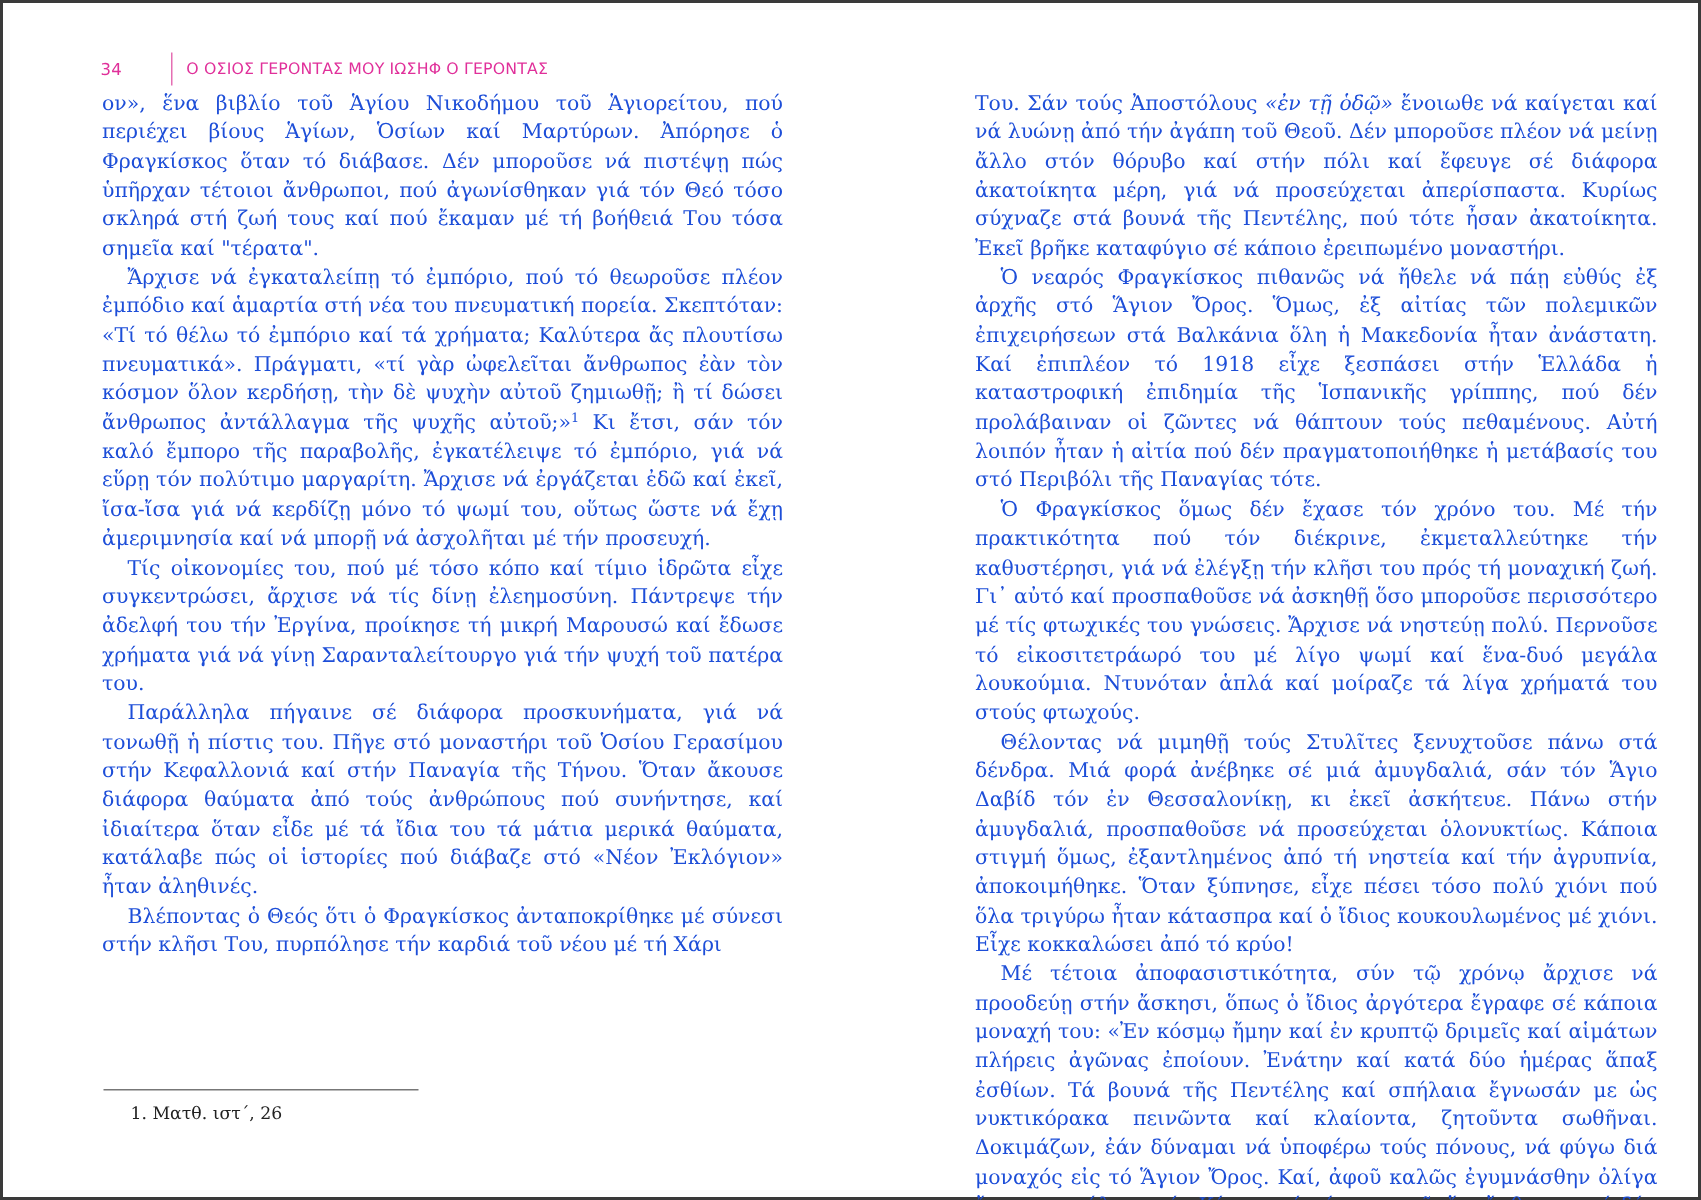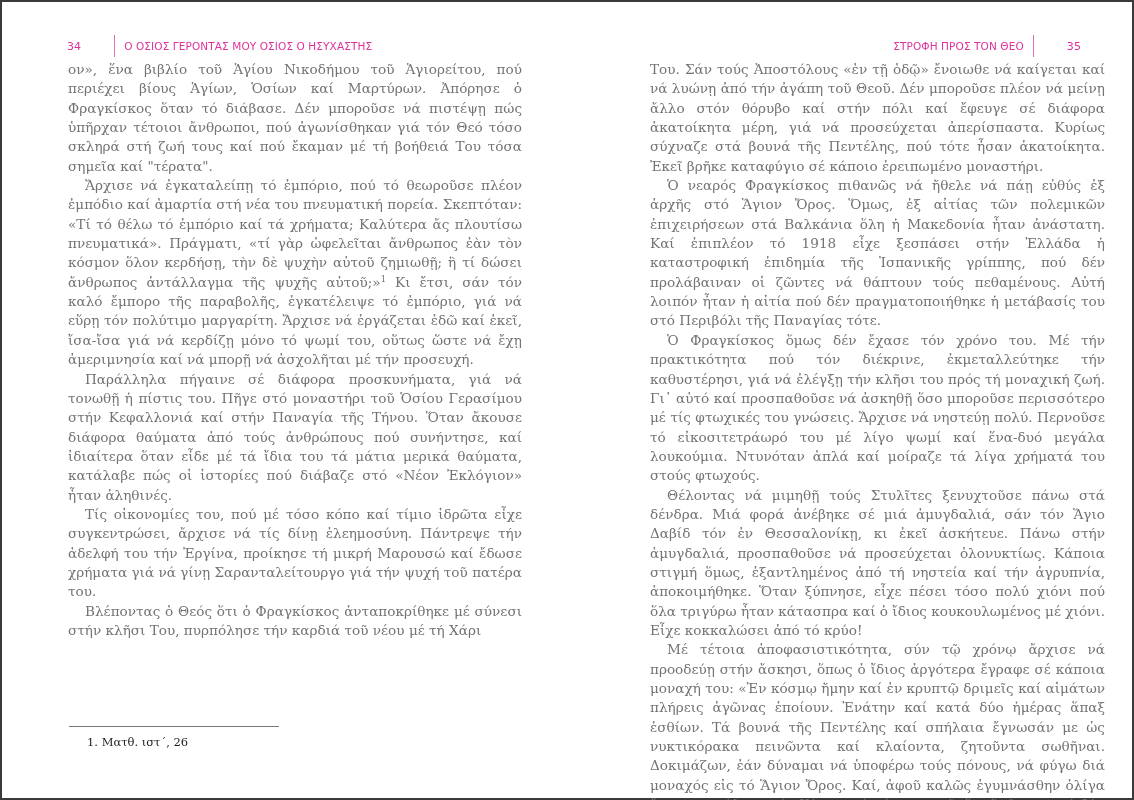--- a/index.html
+++ b/index.html
@@ -26,70 +26,65 @@
     .page-left .running-head { left: 65px; text-align: center; }
     .page-right .running-head { right: 55px; }
     .rh-num { font-size: 11px; }
     .rh-sep { width: 1px; height: 22px; background: #e56fb3; margin: 0 9px; }
     .page-left .rh-num { margin-right: 24px; }
     .page-right .rh-num { margin-left: 24px; }
 
     .body-text {
       position: absolute; top: 58px;
       font-family: "DejaVu Serif", serif;
-      font-size: 13.6px; line-height: 19.35px; color: #737373;
+      font-size: 13.6px; line-height: 19.35px; color: #1d4ed8;
       text-align: justify; text-align-last: auto;
     }
     .page-left .body-text { left: 66px; width: 454px; }
     .page-right .body-text { left: 81px; width: 455px; }
     .body-text p { margin: 0; text-indent: 0; hyphens: manual; }
     .body-text p.indent { text-indent: 17px; }
     .body-text p.last-left { text-align-last: left; }
     .sup { font-size: 8.5px; vertical-align: 5px; line-height: 0; }
-    .ital { }
+    .ital { font-style: italic; }
 
     .footnote-rule {
       position: absolute; left: 67px; top: 724px; width: 210px; height: 0;
       border-top: 1px solid #777;
     }
     .footnote {
       position: absolute; left: 85px; top: 733px;
       font-family: "DejaVu Serif", serif; font-size: 11.5px; color: #222; text-align: center;
     }
   </style>
 </head>
 <body>
 
 <div class="frame">
 
   <div class="page page-left">
     <div class="running-head">
       <span class="rh-num">34</span>
       <span class="rh-sep"></span>
-      <span>Ο ΟΣΙΟΣ ΓΕΡΟΝΤΑΣ ΜΟΥ ΟΣΙΟΣ Ο ΗΣΥΧΑΣΤΗΣ</span>
+      <span>Ο ΟΣΙΟΣ ΓΕΡΟΝΤΑΣ ΜΟΥ ΙΩΣΗΦ Ο ΓΕΡΟΝΤΑΣ</span>
     </div>
 
     <div class="body-text">
       <p>ον», ἕνα βιβλίο τοῦ Ἁγίου Νικοδήμου τοῦ Ἁγιορείτου, πού περιέχει βίους Ἁγίων, Ὁσίων καί Μαρτύρων. Ἀπόρησε ὁ Φραγκίσκος ὅταν τό διάβασε. Δέν μποροῦσε νά πιστέψῃ πώς ὑπῆρχαν τέτοιοι ἄνθρωποι, πού ἀγωνίσθηκαν γιά τόν Θεό τόσο σκληρά στή ζωή τους καί πού ἔκαμαν μέ τή βοήθειά Του τόσα σημεῖα καί "τέρατα".</p>
       <p class="indent"><span>Ἄρχισε νά ἐγκαταλείπῃ τό ἐμπόριο, πού τό θεωροῦσε πλέον ἐμπόδιο καί ἁμαρτία στή νέα του πνευματική πορεία. Σκεπτόταν: «Τί τό θέλω τό ἐμπόριο καί τά χρήματα; Καλύτερα ἄς πλουτίσω πνευματικά». Πράγματι, «τί γὰρ ὠφελεῖται ἄνθρωπος ἐὰν τὸν κόσμον ὅλον κερδήσῃ, τὴν δὲ ψυχὴν αὐτοῦ ζημιωθῇ; ἢ τί δώσει ἄνθρωπος ἀντάλλαγμα τῆς ψυχῆς αὐτοῦ;»</span><span class="sup">1</span> <span>Κι ἔτσι, σάν τόν καλό ἔμπορο τῆς παραβολῆς, ἐγκατέλειψε τό ἐμπόριο, γιά νά εὕρῃ τόν πολύτιμο μαργαρίτη. Ἄρχισε νά ἐργάζεται ἐδῶ καί ἐκεῖ, ἴσα-ἴσα γιά νά κερδίζῃ μόνο τό ψωμί του, οὕτως ὥστε νά ἔχῃ ἀμεριμνησία καί νά μπορῇ νά ἀσχολῆται μέ τήν προσευχή.</span></p>
+      <p class="indent">Τίς οἰκονομίες του, πού μέ τόσο κόπο καί τίμιο ἱδρῶτα εἶχε συγκεντρώσει, ἄρχισε νά τίς δίνῃ ἐλεημοσύνη. Πάντρεψε τήν ἀδελφή του τήν Ἐργίνα, προίκησε τή μικρή Μαρουσώ καί ἔδωσε χρήματα γιά νά γίνῃ Σαρανταλείτουργο γιά τήν ψυχή τοῦ πατέρα του.</p>
       <p class="indent">Παράλληλα πήγαινε σέ διάφορα προσκυνήματα, γιά νά τονωθῇ ἡ πίστις του. Πῆγε στό μοναστήρι τοῦ Ὁσίου Γερασίμου στήν Κεφαλλονιά καί στήν Παναγία τῆς Τήνου. Ὅταν ἄκουσε διάφορα θαύματα ἀπό τούς ἀνθρώπους πού συνήντησε, καί ἰδιαίτερα ὅταν εἶδε μέ τά ἴδια του τά μάτια μερικά θαύματα, κατάλαβε πώς οἱ ἱστορίες πού διάβαζε στό «Νέον Ἐκλόγιον» ἦταν ἀληθινές.</p>
-      <p class="indent">Τίς οἰκονομίες του, πού μέ τόσο κόπο καί τίμιο ἱδρῶτα εἶχε συγκεντρώσει, ἄρχισε νά τίς δίνῃ ἐλεημοσύνη. Πάντρεψε τήν ἀδελφή του τήν Ἐργίνα, προίκησε τή μικρή Μαρουσώ καί ἔδωσε χρήματα γιά νά γίνῃ Σαρανταλείτουργο γιά τήν ψυχή τοῦ πατέρα του.</p>
       <p class="indent last-left">Βλέποντας ὁ Θεός ὅτι ὁ Φραγκίσκος ἀνταποκρίθηκε μέ σύνεσι στήν κλῆσι Του, πυρπόλησε τήν καρδιά τοῦ νέου μέ τή Χάρι</p>
     </div>
 
     <div class="footnote-rule"></div>
     <div class="footnote">1. Ματθ. ιστ΄, 26</div>
   </div>
 
   <div class="page page-right">
-    <div class="running-head">
-      <span>ΣΤΡΟΦΗ ΠΡΟΣ ΤΟΝ ΘΕΟ</span>
-      <span class="rh-sep"></span>
-      <span class="rh-num">35</span>
-    </div>
 
     <div class="body-text">
       <p><span>Του. Σάν τούς Ἀποστόλους </span><span class="ital">«ἐν τῇ ὁδῷ»</span><span> ἔνοιωθε νά καίγεται καί νά λυώνῃ ἀπό τήν ἀγάπη τοῦ Θεοῦ. Δέν μποροῦσε πλέον νά μείνῃ ἄλλο στόν θόρυβο καί στήν πόλι καί ἔφευγε σέ διάφορα ἀκατοίκητα μέρη, γιά νά προσεύχεται ἀπερίσπαστα. Κυρίως σύχναζε στά βουνά τῆς Πεντέλης, πού τότε ἦσαν ἀκατοίκητα. Ἐκεῖ βρῆκε καταφύγιο σέ κάποιο ἐρειπωμένο μοναστήρι.</span></p>
       <p class="indent">Ὁ νεαρός Φραγκίσκος πιθανῶς νά ἤθελε νά πάῃ εὐθύς ἐξ ἀρχῆς στό Ἅγιον Ὄρος. Ὅμως, ἐξ αἰτίας τῶν πολεμικῶν ἐπιχειρήσεων στά Βαλκάνια ὅλη ἡ Μακεδονία ἦταν ἀνάστατη. Καί ἐπιπλέον τό 1918 εἶχε ξεσπάσει στήν Ἑλλάδα ἡ καταστροφική ἐπιδημία τῆς Ἱσπανικῆς γρίππης, πού δέν προλάβαιναν οἱ ζῶντες νά θάπτουν τούς πεθαμένους. Αὐτή λοιπόν ἦταν ἡ αἰτία πού δέν πραγματοποιήθηκε ἡ μετάβασίς του στό Περιβόλι τῆς Παναγίας τότε.</p>
       <p class="indent">Ὁ Φραγκίσκος ὅμως δέν ἔχασε τόν χρόνο του. Μέ τήν πρακτικότητα πού τόν διέκρινε, ἐκμεταλλεύτηκε τήν καθυστέρησι, γιά νά ἐλέγξῃ τήν κλῆσι του πρός τή μοναχική ζωή. Γι᾽ αὐτό καί προσπαθοῦσε νά ἀσκηθῇ ὅσο μποροῦσε περισσότερο μέ τίς φτωχικές του γνώσεις. Ἄρχισε νά νηστεύῃ πολύ. Περνοῦσε τό εἰκοσιτετράωρό του μέ λίγο ψωμί καί ἕνα-δυό μεγάλα λουκούμια. Ντυνόταν ἁπλά καί μοίραζε τά λίγα χρήματά του στούς φτωχούς.</p>
       <p class="indent">Θέλοντας νά μιμηθῇ τούς Στυλῖτες ξενυχτοῦσε πάνω στά δένδρα. Μιά φορά ἀνέβηκε σέ μιά ἀμυγδαλιά, σάν τόν Ἅγιο Δαβίδ τόν ἐν Θεσσαλονίκῃ, κι ἐκεῖ ἀσκήτευε. Πάνω στήν ἀμυγδαλιά, προσπαθοῦσε νά προσεύχεται ὁλονυκτίως. Κάποια στιγμή ὅμως, ἐξαντλημένος ἀπό τή νηστεία καί τήν ἀγρυπνία, ἀποκοιμήθηκε. Ὅταν ξύπνησε, εἶχε πέσει τόσο πολύ χιόνι πού ὅλα τριγύρω ἦταν κάτασπρα καί ὁ ἴδιος κουκουλωμένος μέ χιόνι. Εἶχε κοκκαλώσει ἀπό τό κρύο!</p>
       <p class="indent">Μέ τέτοια ἀποφασιστικότητα, σύν τῷ χρόνῳ ἄρχισε νά προοδεύῃ στήν ἄσκησι, ὅπως ὁ ἴδιος ἀργότερα ἔγραφε σέ κάποια μοναχή του: «Ἐν κόσμῳ ἤμην καί ἐν κρυπτῷ δριμεῖς καί αἱμάτων πλήρεις ἀγῶνας ἐποίουν. Ἐνάτην καί κατά δύο ἡμέρας ἅπαξ ἐσθίων. Τά βουνά τῆς Πεντέλης καί σπήλαια ἔγνωσάν με ὡς νυκτικόρακα πεινῶντα καί κλαίοντα, ζητοῦντα σωθῆναι. Δοκιμάζων, ἐάν δύναμαι νά ὑποφέρω τούς πόνους, νά φύγω διά μοναχός εἰς τό Ἅγιον Ὄρος. Καί, ἀφοῦ καλῶς ἐγυμνάσθην ὀλίγα ἔτη, παρεκάλουν τόν Κύριον νά μέ συγχωρῇ, ὅτι ἤσθιον κατά δύο ἡμέ-</p>
     </div>
   </div>
 

